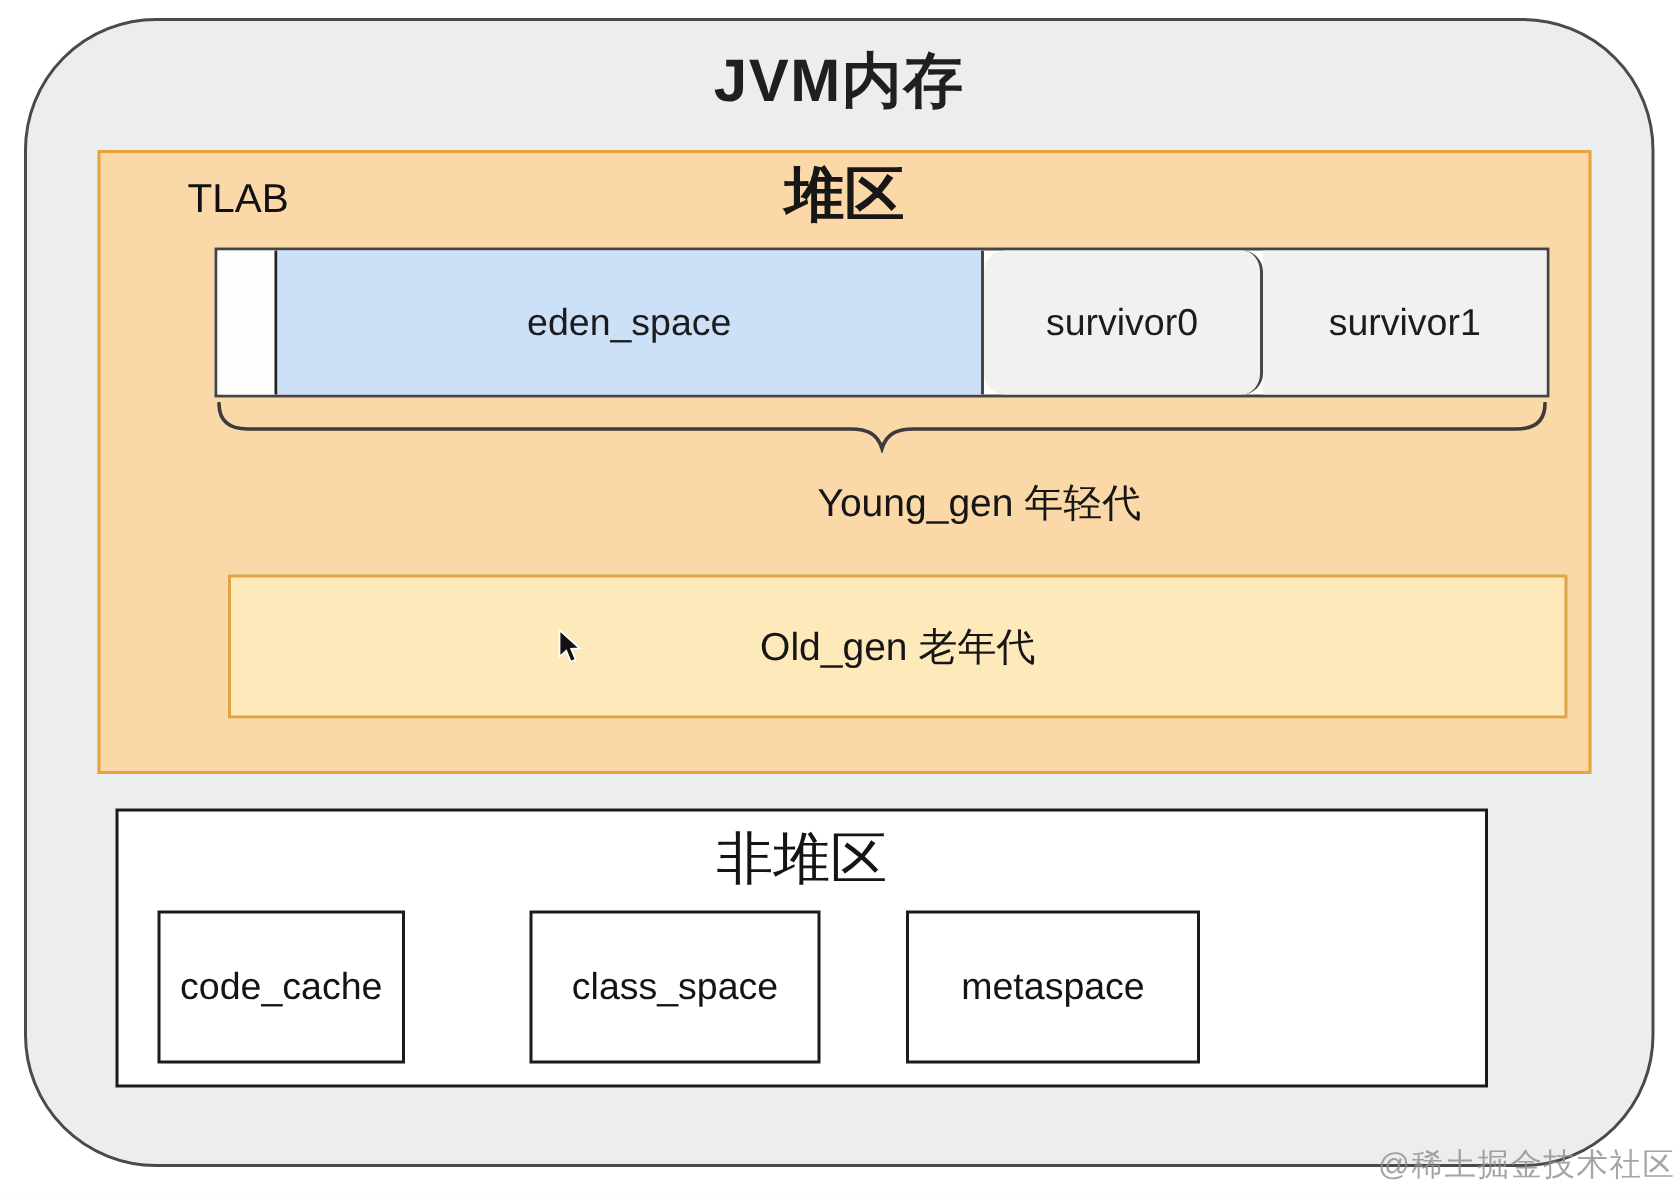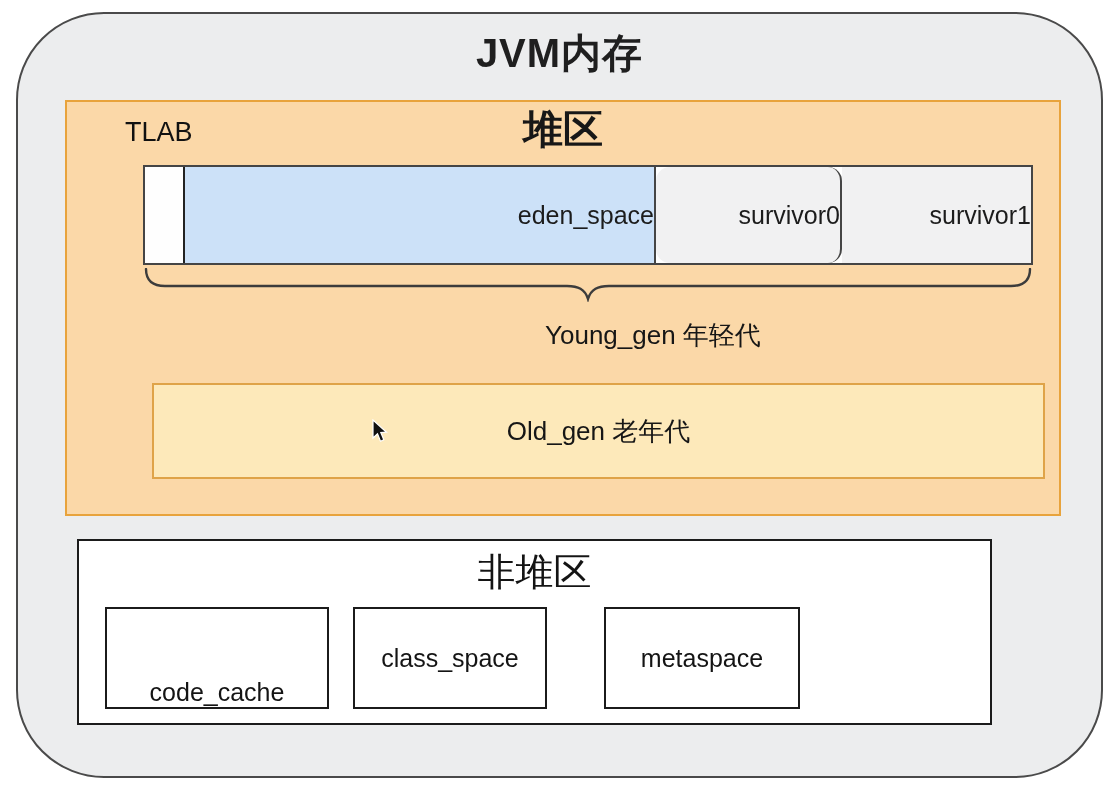--- a/index.html
+++ b/index.html
@@ -22,21 +22,21 @@
   }
   .tlab-label { position:absolute; left:58px; top:15px; font-size:27px; color:#111; }
   .heap-title {
     position:absolute; left:0; top:0; width:100%; text-align:center;
     font-size:40px; font-weight:600; color:#171717;
   }
   .young-row {
     position:absolute; left:76px; top:63px; width:890px; height:100px;
     display:flex; border:2px solid #454545; box-sizing:border-box; background:#fff;
   }
-  .seg { display:flex; align-items:center; justify-content:flex-end; box-sizing:border-box; height:100%; }
+  .seg { display:flex; align-items:center; justify-content:center; box-sizing:border-box; height:100%; }
   .seg span { font-size:25px; color:#1c1c1c; }
   .tlab-box { width:40px; background:#FEFEFE; border-right:2.5px solid #222; }
   .eden { width:471px; background:#CCE1F8; border-right:2px solid #454545; }
   .s0 { width:186px; background:#F1F1F2; border-right:2px solid #454545;border-radius:14px; }
   .s1 { flex:1; background:#F1F1F2; }
   .brace { position:absolute; left:76px; top:166px; width:890px; height:34px; }
   .young-label { position:absolute; left:478px; top:216px; font-size:26px; color:#161616; white-space:nowrap; }
   .old-box {
     position:absolute; left:85px; top:281px; width:893px; height:96px;
     background:#FDE9BA; border:2px solid #DFA348; box-sizing:border-box;
@@ -50,21 +50,21 @@
   .nonheap-title {
     position:absolute; left:0; top:6px; width:100%; text-align:center;
     font-size:38px; font-weight:400; color:#141414;
   }
   .nh-box {
     position:absolute; top:66px; height:102px; background:#fff;
     border:2px solid #1b1b1b; box-sizing:border-box;
     display:flex; align-items:center; justify-content:center;
   }
   .nh-box span { font-size:25px; color:#141414; }
-  .nh-1 { left:26px;  width:224px;align-items:flex-end; }
+  .nh-1 { left:26px;  width:165px; }
   .nh-2 { left:274px; width:194px; }
   .nh-3 { left:525px; width:196px; }
   .cursor { position:absolute; left:353px; top:405px; width:17px; height:26px; }
   .watermark {
     position:absolute; right:3px; bottom:5px; font-size:21px;
     color:#8f8f8f; opacity:0.8; letter-spacing:1px; white-space:nowrap;
   }
 </style>
 </head>
 <body>
@@ -116,14 +116,15 @@
         <span>metaspace</span>
       </div>
     </div>
 
     <svg class="cursor" viewBox="0 0 17 26" xmlns="http://www.w3.org/2000/svg">
       <path d="M2,1 L2,19 L6.5,14.8 L9.5,22.2 L12.8,20.8 L9.8,13.6 L15.5,13.2 Z" fill="#111" stroke="#ffffff" stroke-width="1.2"></path>
     </svg>
 
   </div>
 
+  <div class="watermark">@稀土掘金技术社区</div>
 
 </div>
 
 </body></html>

